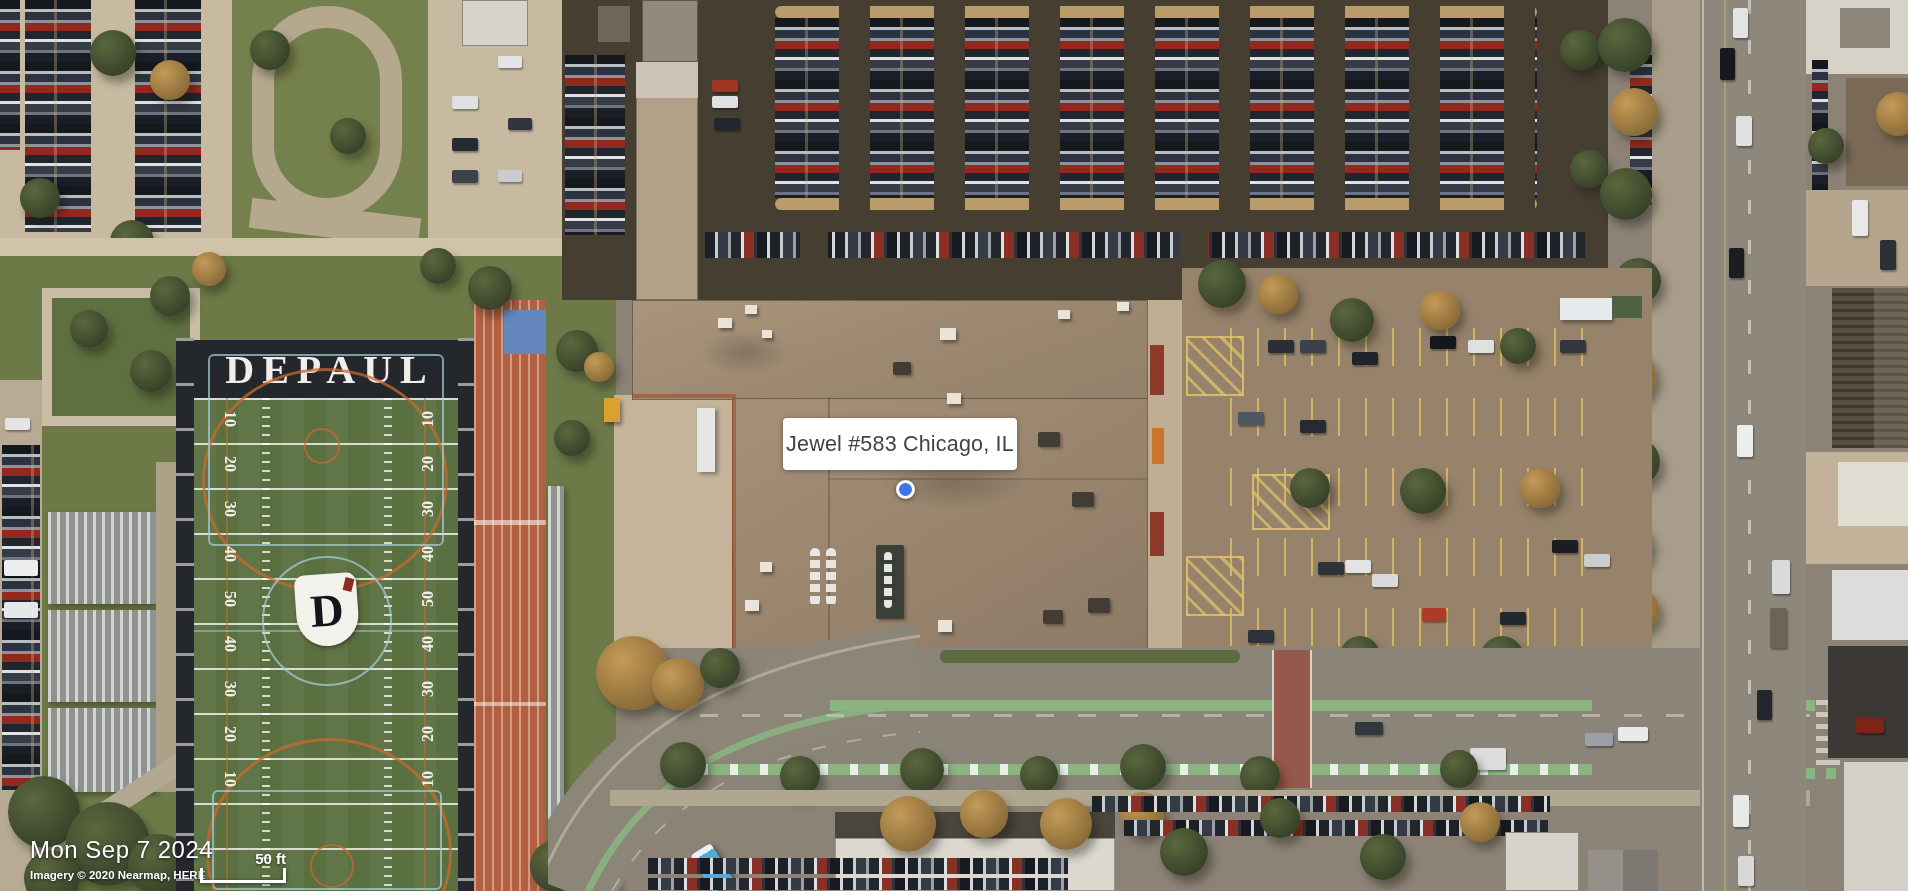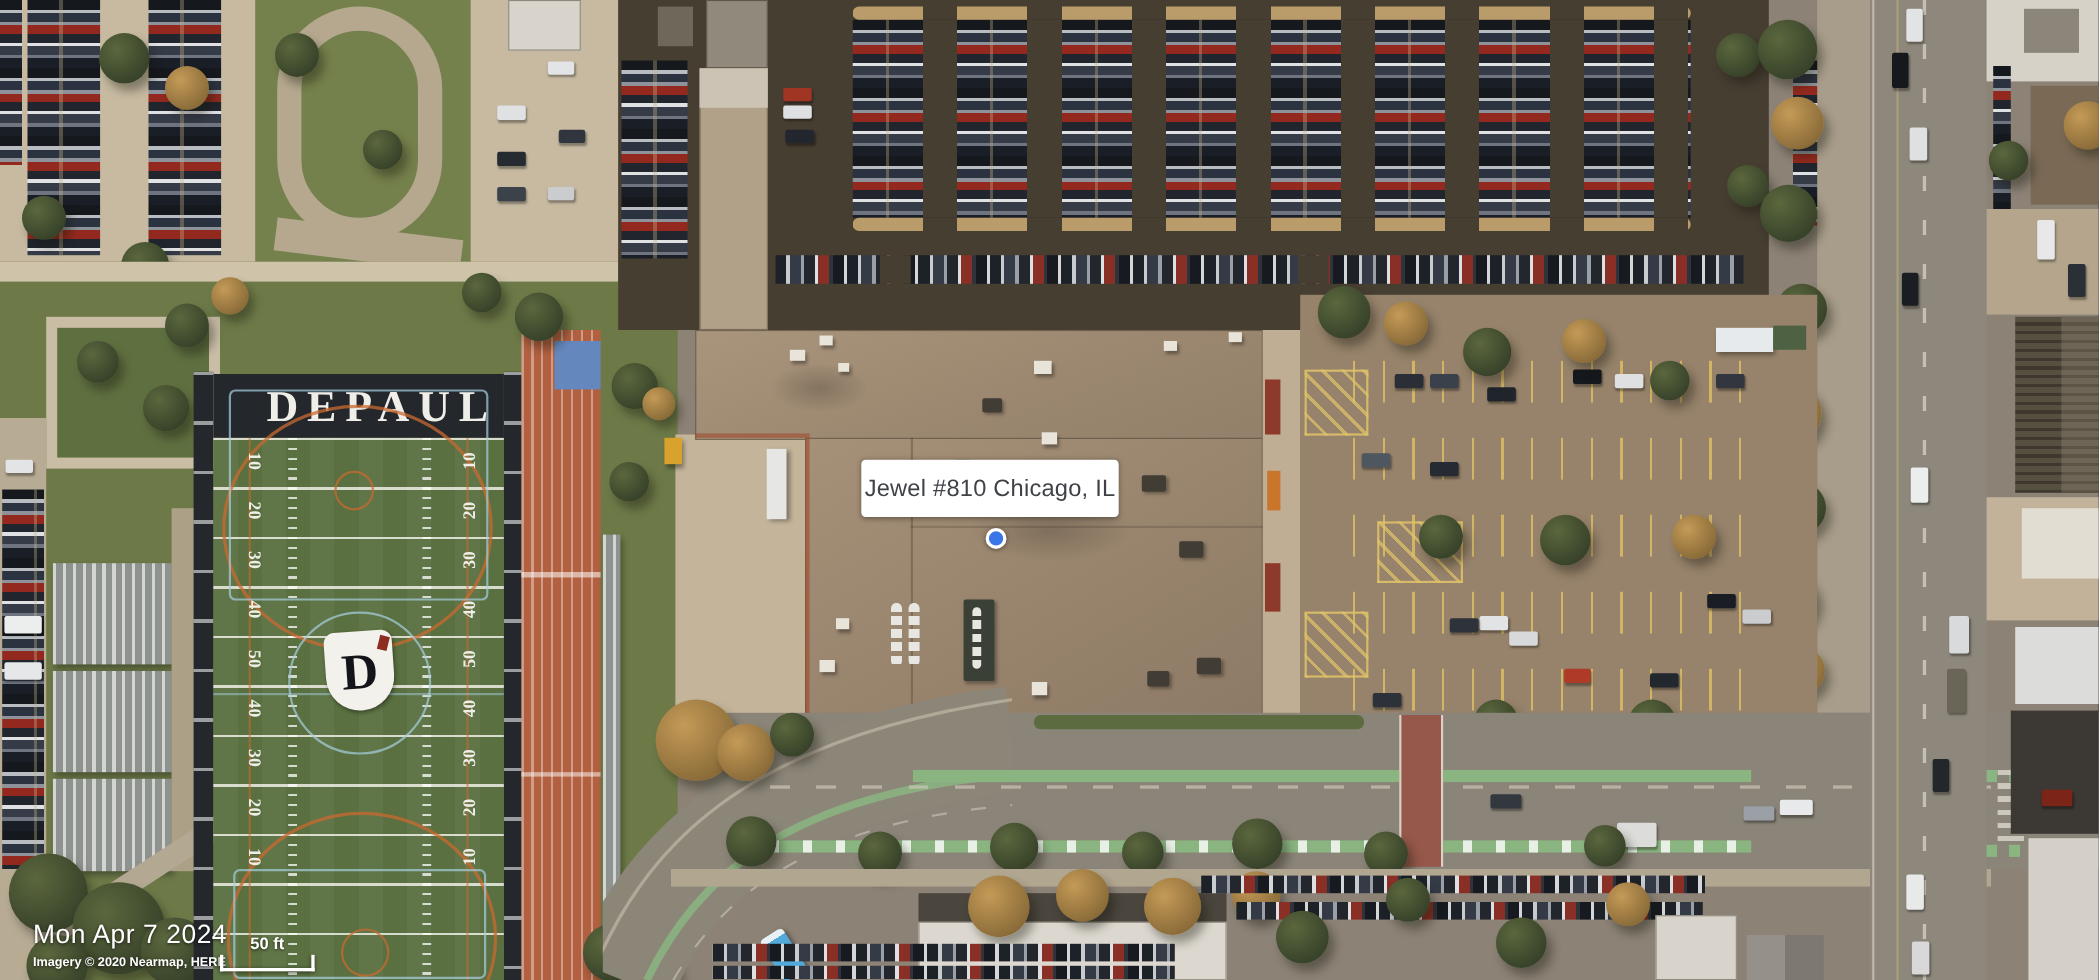--- a/index.html
+++ b/index.html
@@ -39,21 +39,21 @@
 .sideline{background:repeating-linear-gradient(180deg,rgba(255,255,255,.55) 0 3px,transparent 3px 45px),#24272c}
 .yn{position:absolute;width:22px;text-align:center;font:700 16px "Liberation Serif",serif;color:rgba(250,250,245,.92)}
 .oline{border:3px solid rgba(202,106,48,.75);border-radius:50%}
 .bline{border:2px solid rgba(165,205,220,.72);border-radius:6px}
 
 #poi-label{display:flex;align-items:center;justify-content:center;background:#fff;border-radius:4px;box-shadow:0 1px 5px rgba(0,0,0,.35);font-size:21.5px;color:#3f4247;letter-spacing:.2px}
 #poi-dot{width:19px;height:19px;border-radius:50%;background:#3b76e8;border:3px solid #fff;box-shadow:0 1px 4px rgba(0,0,0,.45)}
 .hud{color:#fff;text-shadow:0 1px 3px rgba(0,0,0,.7);z-index:90}
 #hud-date{font-size:24px;font-weight:400;letter-spacing:.5px}
 #hud-attrib{font-size:11.5px;font-weight:700}
-#scale-wrap{width:86px;text-align:center}
+#scale-wrap{width:86px;text-align:right}
 #scale-bracket{height:15px;border-left:3px solid #fff;border-right:3px solid #fff;border-bottom:3px solid #fff;filter:drop-shadow(0 1px 2px rgba(0,0,0,.6))}
 #scale-text{font-size:15px;font-weight:700;margin-bottom:1px}
 #brand{font-size:63px;font-weight:700;letter-spacing:-2px;line-height:1}
 #endzone-text{display:flex;align-items:center;justify-content:center;font:700 40px "Liberation Serif",serif;letter-spacing:8px;color:#efeee8;text-indent:8px}
 #shield{background:#f2f1ec;border-radius:12px 12px 38px 38px;transform:rotate(-4deg);display:flex;align-items:center;justify-content:center;box-shadow:1px 2px 4px rgba(0,0,0,.4)}
 #shield span{font:700 46px "Liberation Serif",serif;color:#14151a}
 .smudge{background:radial-gradient(ellipse at center,rgba(55,48,40,.28),transparent 70%)}
 </style>
 </head>
 <body>
@@ -100,21 +100,21 @@
 
   <div class="a" style="left:18px;top:790px;width:210px;height:20px;background:#b3a892;transform:rotate(-33deg)"></div>
   <i class="a tree" style="left:8px;top:776px;width:72px;height:72px"></i>
   <i class="a tree" style="left:66px;top:802px;width:84px;height:84px"></i>
   <i class="a tree" style="left:128px;top:834px;width:62px;height:62px"></i>
   <i class="a tree" style="left:24px;top:850px;width:56px;height:56px"></i>
 
   <div class="a sideline" style="left:176px;top:338px;width:18px;height:553px"></div>
   <div class="a sideline" style="left:458px;top:338px;width:18px;height:553px"></div>
   <div class="a" id="endzone" style="left:194px;top:340px;width:264px;height:58px;background:#24272c">
-    <div id="endzone-text" class="a" style="left:17px;top:0;width:264px;height:58px">DEPAUL</div>
+    <div id="endzone-text" class="a" style="left:0;top:0;width:264px;height:58px">DEPAUL</div>
   </div>
   <div class="a" id="turf" style="left:194px;top:398px;width:264px;height:493px"></div>
   <i class="a hash" style="left:262px;top:398px;width:8px;height:493px"></i>
   <i class="a hash" style="left:384px;top:398px;width:8px;height:493px"></i>
   <i class="a" style="left:226px;top:398px;width:2px;height:493px;background:rgba(202,106,48,.55)"></i>
   <i class="a" style="left:424px;top:398px;width:2px;height:493px;background:rgba(202,106,48,.55)"></i>
   <div class="a oline" style="left:202px;top:368px;width:246px;height:224px"></div>
   <div class="a oline" style="left:206px;top:738px;width:246px;height:230px"></div>
   <div class="a oline" style="left:304px;top:428px;width:36px;height:36px;border-width:2px"></div>
   <div class="a oline" style="left:310px;top:844px;width:44px;height:44px;border-width:2px"></div>
@@ -345,24 +345,24 @@
   <div class="a" style="left:1806px;top:452px;width:102px;height:112px;background:#c3b29a"></div>
   <div class="a" style="left:1838px;top:462px;width:70px;height:64px;background:#e2ddd3"></div>
   <div class="a" style="left:1832px;top:570px;width:76px;height:70px;background:#dcdcda"></div>
   <div class="a" style="left:1828px;top:646px;width:80px;height:112px;background:#3c3833"></div>
   <i class="a car" style="left:1856px;top:718px;width:28px;height:15px;background:#7c2418"></i>
   <div class="a" style="left:1844px;top:762px;width:64px;height:129px;background:#d4d0c7"></div>
   <i class="a tree aut" style="left:1876px;top:92px;width:44px;height:44px"></i>
   <i class="a tree" style="left:1808px;top:128px;width:36px;height:36px"></i>
 
   <div class="a" id="poi-label" style="left:783px;top:418px;width:234px;height:52px;z-index:50">
-    <span>Jewel #810 Chicago, IL</span>
+    <span>Jewel #583 Chicago, IL</span>
   </div>
   <div class="a" id="poi-dot" style="left:896px;top:480px;z-index:50"></div>
 
-  <div class="a hud" id="hud-date" style="left:30px;top:836px">Mon Apr 7 2024</div>
+  <div class="a hud" id="hud-date" style="left:30px;top:836px">Mon Sep 7 2024</div>
   <div class="a hud" id="hud-attrib" style="left:30px;top:869px">Imagery © 2020 Nearmap, HERE</div>
   <div class="a hud" id="scale-wrap" style="left:200px;top:850px">
     <div id="scale-text">50 ft</div>
     <div id="scale-bracket"></div>
   </div>
 
 </div>
 
 </body></html>

